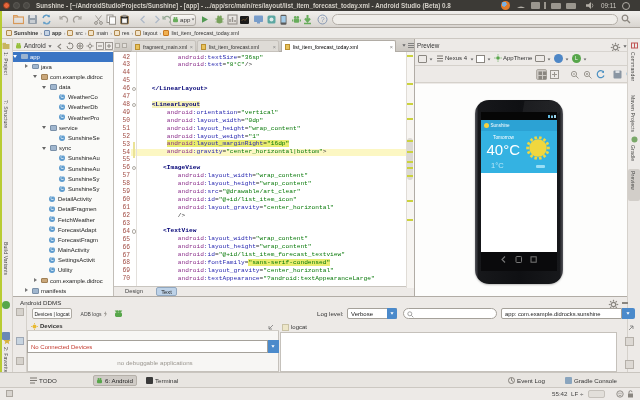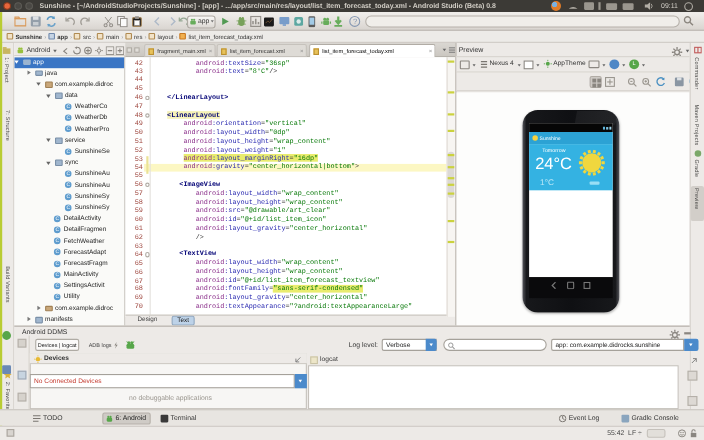--- a/index.html
+++ b/index.html
@@ -568,21 +568,21 @@
         <rect x="0" y="0" width="2" height="3" fill="#5fb7dd"></rect>
         <rect x="3" y="0.5" width="2" height="2.5" fill="#7ec4e2"></rect>
         <rect x="6" y="0" width="2" height="3" fill="#9ed4ea"></rect>
       </svg>
     </div>
 <div class="ab" style="left:480.5px;top:120px;width:76.5px;height:10.5px;background:#2CA2D4"></div>
 <div class="ab" style="left:483.5px;top:122.5px;width:5px;height:5px;border-radius:50%;background:#F7D23E"></div>
 <div class="ab" style="left:490.5px;top:122.8px;font-size:4.6px;color:#fff">Sunshine</div>
 <div class="ab" style="left:480.5px;top:130.5px;width:76.5px;height:42px;background:#34B2E2"></div>
 <div class="ab" style="left:493px;top:135px;font-size:4.8px;color:#fff">Tomorrow</div>
-<div class="ab" style="left:486.5px;top:141px;font-size:15px;color:#fff">24°C</div>
+<div class="ab" style="left:486.5px;top:141px;font-size:15px;color:#fff">40°C</div>
 <div class="ab" style="left:526px;top:136px;width:24px;height:24px">
       <svg width="24" height="24" viewBox="0 0 22 22">
         <circle cx="11" cy="11" r="8" fill="#F0D73E"></circle>
         <g stroke="#F0D73E" stroke-width="2.4">
           <line x1="19.2" y1="11.0" x2="21.8" y2="11.0"></line>
           <line x1="18.4" y1="14.6" x2="20.7" y2="15.7"></line>
           <line x1="16.1" y1="17.4" x2="17.7" y2="19.4"></line>
           <line x1="12.8" y1="19.0" x2="13.4" y2="21.5"></line>
           <line x1="9.2" y1="19.0" x2="8.6" y2="21.5"></line>
           <line x1="5.9" y1="17.4" x2="4.3" y2="19.4"></line>

